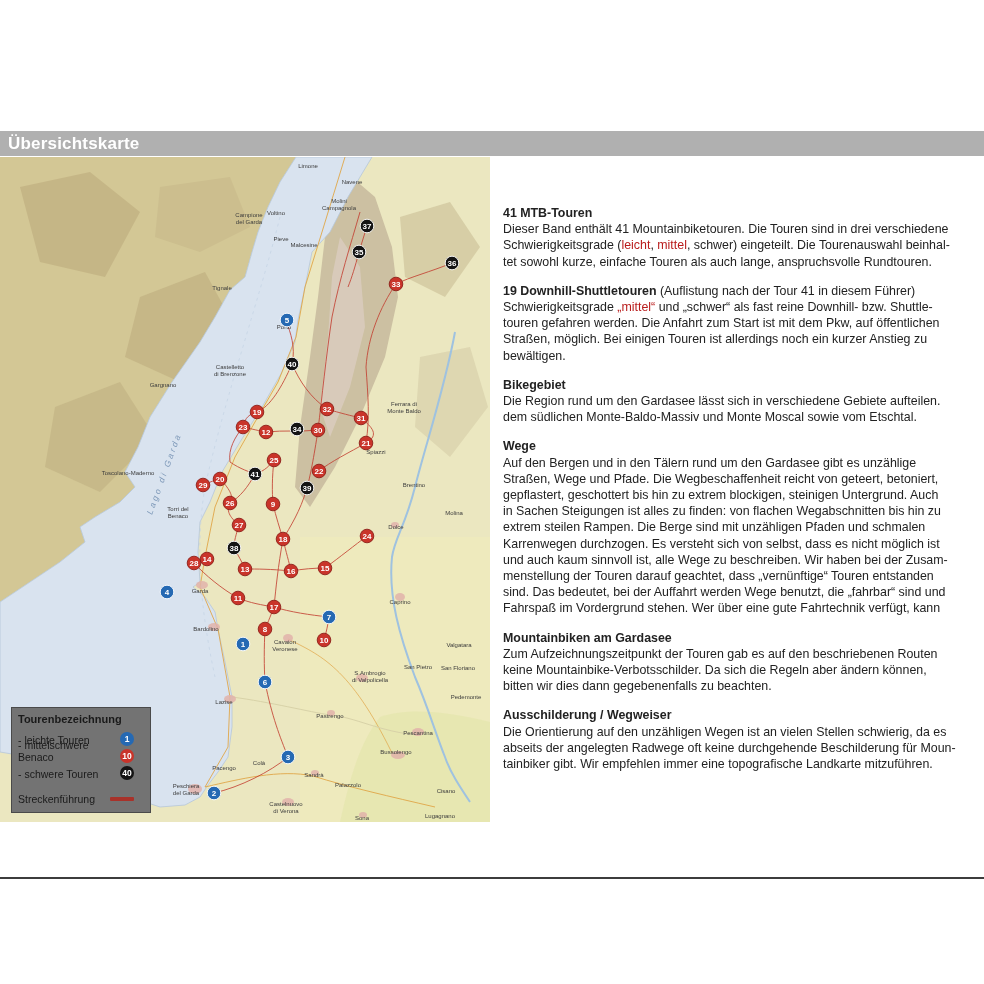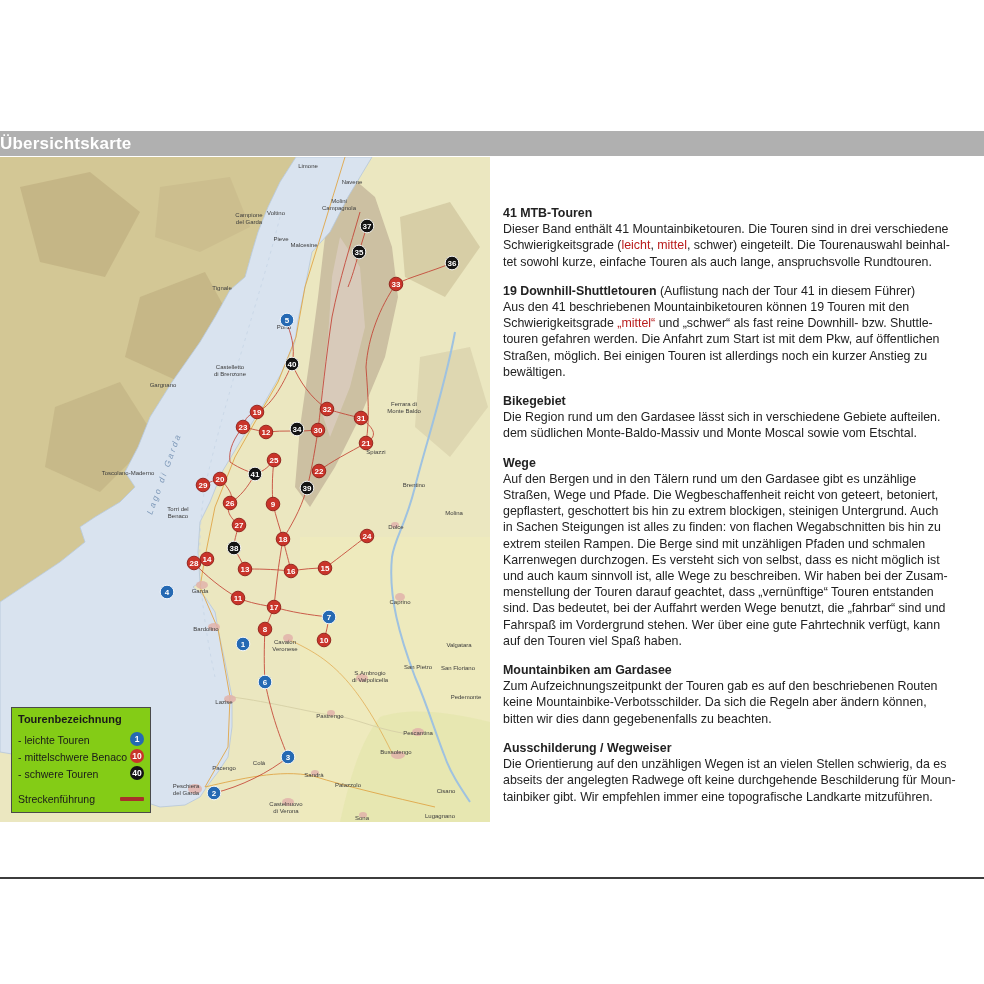--- a/index.html
+++ b/index.html
@@ -4,30 +4,30 @@
 <style>
   html,body{margin:0;padding:0;}
   body{
     width:984px;height:984px;position:relative;background:#ffffff;
     font-family:"Liberation Sans","DejaVu Sans",sans-serif;overflow:hidden;
   }
   
   .header-bar{
     position:absolute;left:0;top:131px;width:984px;height:25px;
     background:#b0b0b0;color:#ffffff;font-size:17px;font-weight:bold;
-    line-height:25px;box-sizing:border-box;letter-spacing:.2px;
+    line-height:25px;padding-left:8px;box-sizing:border-box;letter-spacing:.2px;
   }
   
   .map-wrap{position:absolute;left:0;top:157px;width:490px;height:665px;}
   .map-wrap svg{display:block;}
   
   .legend{
     position:absolute;left:11px;top:707px;width:140px;height:106px;
-    background:#84cc16;border:1px solid #4a4a4a;box-sizing:border-box;
-    padding:5px 6px 4px 6px;font-size:10.5px;color:#1a1a1a;
+    background:#737373;border:1px solid #4a4a4a;box-sizing:border-box;
+    padding:5px 16px 4px 6px;font-size:10.5px;color:#1a1a1a;
   }
   .legend-title{font-weight:bold;font-size:11px;margin-bottom:4px;}
   .legend-row{display:flex;align-items:flex-end;justify-content:space-between;height:17px;}
   .legend-dot{
     width:14px;height:14px;border-radius:50%;color:#fff;font-size:8.5px;font-weight:bold;
     display:flex;align-items:center;justify-content:center;flex:0 0 auto;
   }
   .legend-route{display:flex;align-items:center;justify-content:space-between;margin-top:12px;height:14px;}
   .legend-route-line{width:24px;height:4px;border-radius:1px;flex:0 0 auto;}
   
@@ -359,21 +359,20 @@
 
 <div class="article" id="article">
     <div class="section">
       <div class="heading"><span>41 MTB-Touren</span></div>
       <div class="line"><span>Dieser Band enthält 41 Mountainbiketouren. Die Touren sind in drei verschiedene</span></div>
       <div class="line"><span>Schwierigkeitsgrade (</span><span class="c-easy">leicht</span><span>, </span><span class="c-medium">mittel</span><span>, schwer) eingeteilt. Die Tourenauswahl beinhal-</span></div>
       <div class="line"><span>tet sowohl kurze, einfache Touren als auch lange, anspruchsvolle Rundtouren.</span></div>
     </div>
     <div class="section">
       <div class="heading"><span>19 Downhill-Shuttletouren</span><span class="normal"> (Auflistung nach der Tour 41 in diesem Führer)</span></div>
-      <div class="line"><span>Aus den 41 beschriebenen Mountainbiketouren können 19 Touren mit den</span></div>
       <div class="line"><span>Schwierigkeitsgrade </span><span class="c-medium">„mittel“</span><span> und „schwer“ als fast reine Downhill- bzw. Shuttle-</span></div>
       <div class="line"><span>touren gefahren werden. Die Anfahrt zum Start ist mit dem Pkw, auf öffentlichen</span></div>
       <div class="line"><span>Straßen, möglich. Bei einigen Touren ist allerdings noch ein kurzer Anstieg zu</span></div>
       <div class="line"><span>bewältigen.</span></div>
     </div>
     <div class="section">
       <div class="heading"><span>Bikegebiet</span></div>
       <div class="line"><span>Die Region rund um den Gardasee lässt sich in verschiedene Gebiete aufteilen.</span></div>
       <div class="line"><span>dem südlichen Monte-Baldo-Massiv und Monte Moscal sowie vom Etschtal.</span></div>
     </div>
@@ -382,21 +381,20 @@
       <div class="line"><span>Auf den Bergen und in den Tälern rund um den Gardasee gibt es unzählige</span></div>
       <div class="line"><span>Straßen, Wege und Pfade. Die Wegbeschaffenheit reicht von geteert, betoniert,</span></div>
       <div class="line"><span>gepflastert, geschottert bis hin zu extrem blockigen, steinigen Untergrund. Auch</span></div>
       <div class="line"><span>in Sachen Steigungen ist alles zu finden: von flachen Wegabschnitten bis hin zu</span></div>
       <div class="line"><span>extrem steilen Rampen. Die Berge sind mit unzähligen Pfaden und schmalen</span></div>
       <div class="line"><span>Karrenwegen durchzogen. Es versteht sich von selbst, dass es nicht möglich ist</span></div>
       <div class="line"><span>und auch kaum sinnvoll ist, alle Wege zu beschreiben. Wir haben bei der Zusam-</span></div>
       <div class="line"><span>menstellung der Touren darauf geachtet, dass „vernünftige“ Touren entstanden</span></div>
       <div class="line"><span>sind. Das bedeutet, bei der Auffahrt werden Wege benutzt, die „fahrbar“ sind und</span></div>
       <div class="line"><span>Fahrspaß im Vordergrund stehen. Wer über eine gute Fahrtechnik verfügt, kann</span></div>
-      <div class="line"><span>auf den Touren viel Spaß haben.</span></div>
     </div>
     <div class="section">
       <div class="heading"><span>Mountainbiken am Gardasee</span></div>
       <div class="line"><span>Zum Aufzeichnungszeitpunkt der Touren gab es auf den beschriebenen Routen</span></div>
       <div class="line"><span>keine Mountainbike-Verbotsschilder. Da sich die Regeln aber ändern können,</span></div>
       <div class="line"><span>bitten wir dies dann gegebenenfalls zu beachten.</span></div>
     </div>
     <div class="section">
       <div class="heading"><span>Ausschilderung / Wegweiser</span></div>
       <div class="line"><span>Die Orientierung auf den unzähligen Wegen ist an vielen Stellen schwierig, da es</span></div>

